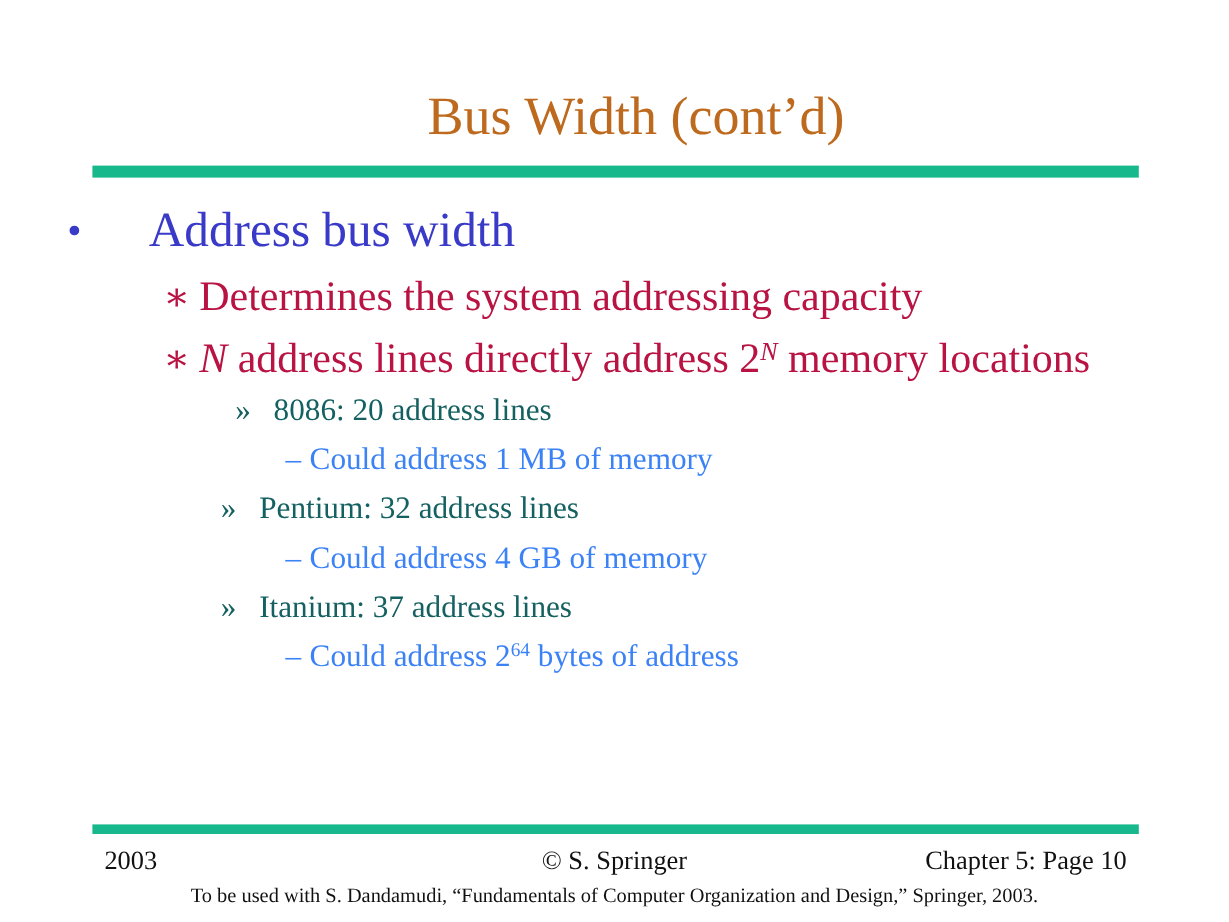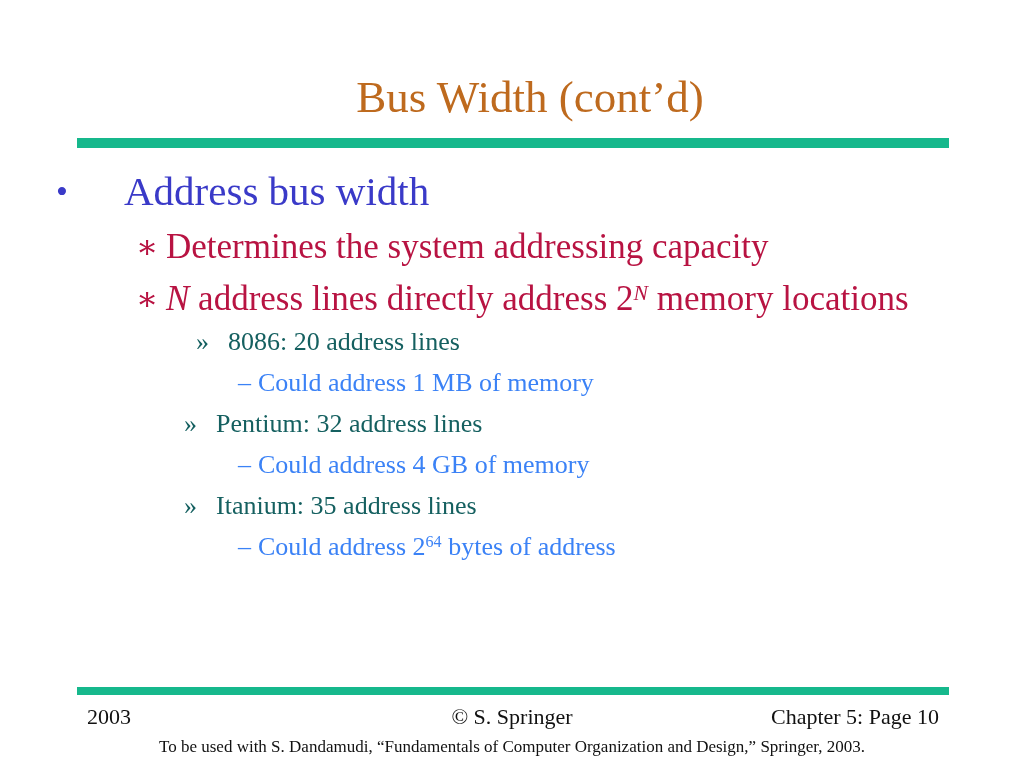--- a/index.html
+++ b/index.html
@@ -70,21 +70,21 @@
   <div class="row lvl2" style="left:136px; top:281px;"><span class="marker">∗</span><span class="it">N</span><span> address lines directly address 2</span><span class="sup it">N</span><span> memory locations</span></div>
 
   <div class="row lvl3" style="left:184px; top:329px;margin-left:12px;"><span class="marker">»</span><span>8086: 20 address lines</span></div>
 
   <div class="row lvl4" style="left:238px; top:370px;"><span class="marker">–</span><span>Could address 1 MB of memory</span></div>
 
   <div class="row lvl3" style="left:184px; top:411px;"><span class="marker">»</span><span>Pentium: 32 address lines</span></div>
 
   <div class="row lvl4" style="left:238px; top:452px;"><span class="marker">–</span><span>Could address 4 GB of memory</span></div>
 
-  <div class="row lvl3" style="left:184px; top:493px;"><span class="marker">»</span><span>Itanium: 35 address lines</span></div>
+  <div class="row lvl3" style="left:184px; top:493px;"><span class="marker">»</span><span>Itanium: 37 address lines</span></div>
 
   <div class="row lvl4" style="left:238px; top:534px;"><span class="marker">–</span><span>Could address 2</span><span class="sup">64</span><span> bytes of address</span></div>
 
   <div class="rule rule-footer"></div>
 
   <div class="abs footer-year">2003</div>
   <div class="abs footer-copy">© S. Springer</div>
   <div class="abs footer-page">Chapter 5: Page 10</div>
   <div class="abs footer-note">To be used with S. Dandamudi, “Fundamentals of Computer Organization and Design,” Springer, 2003.</div>
 

